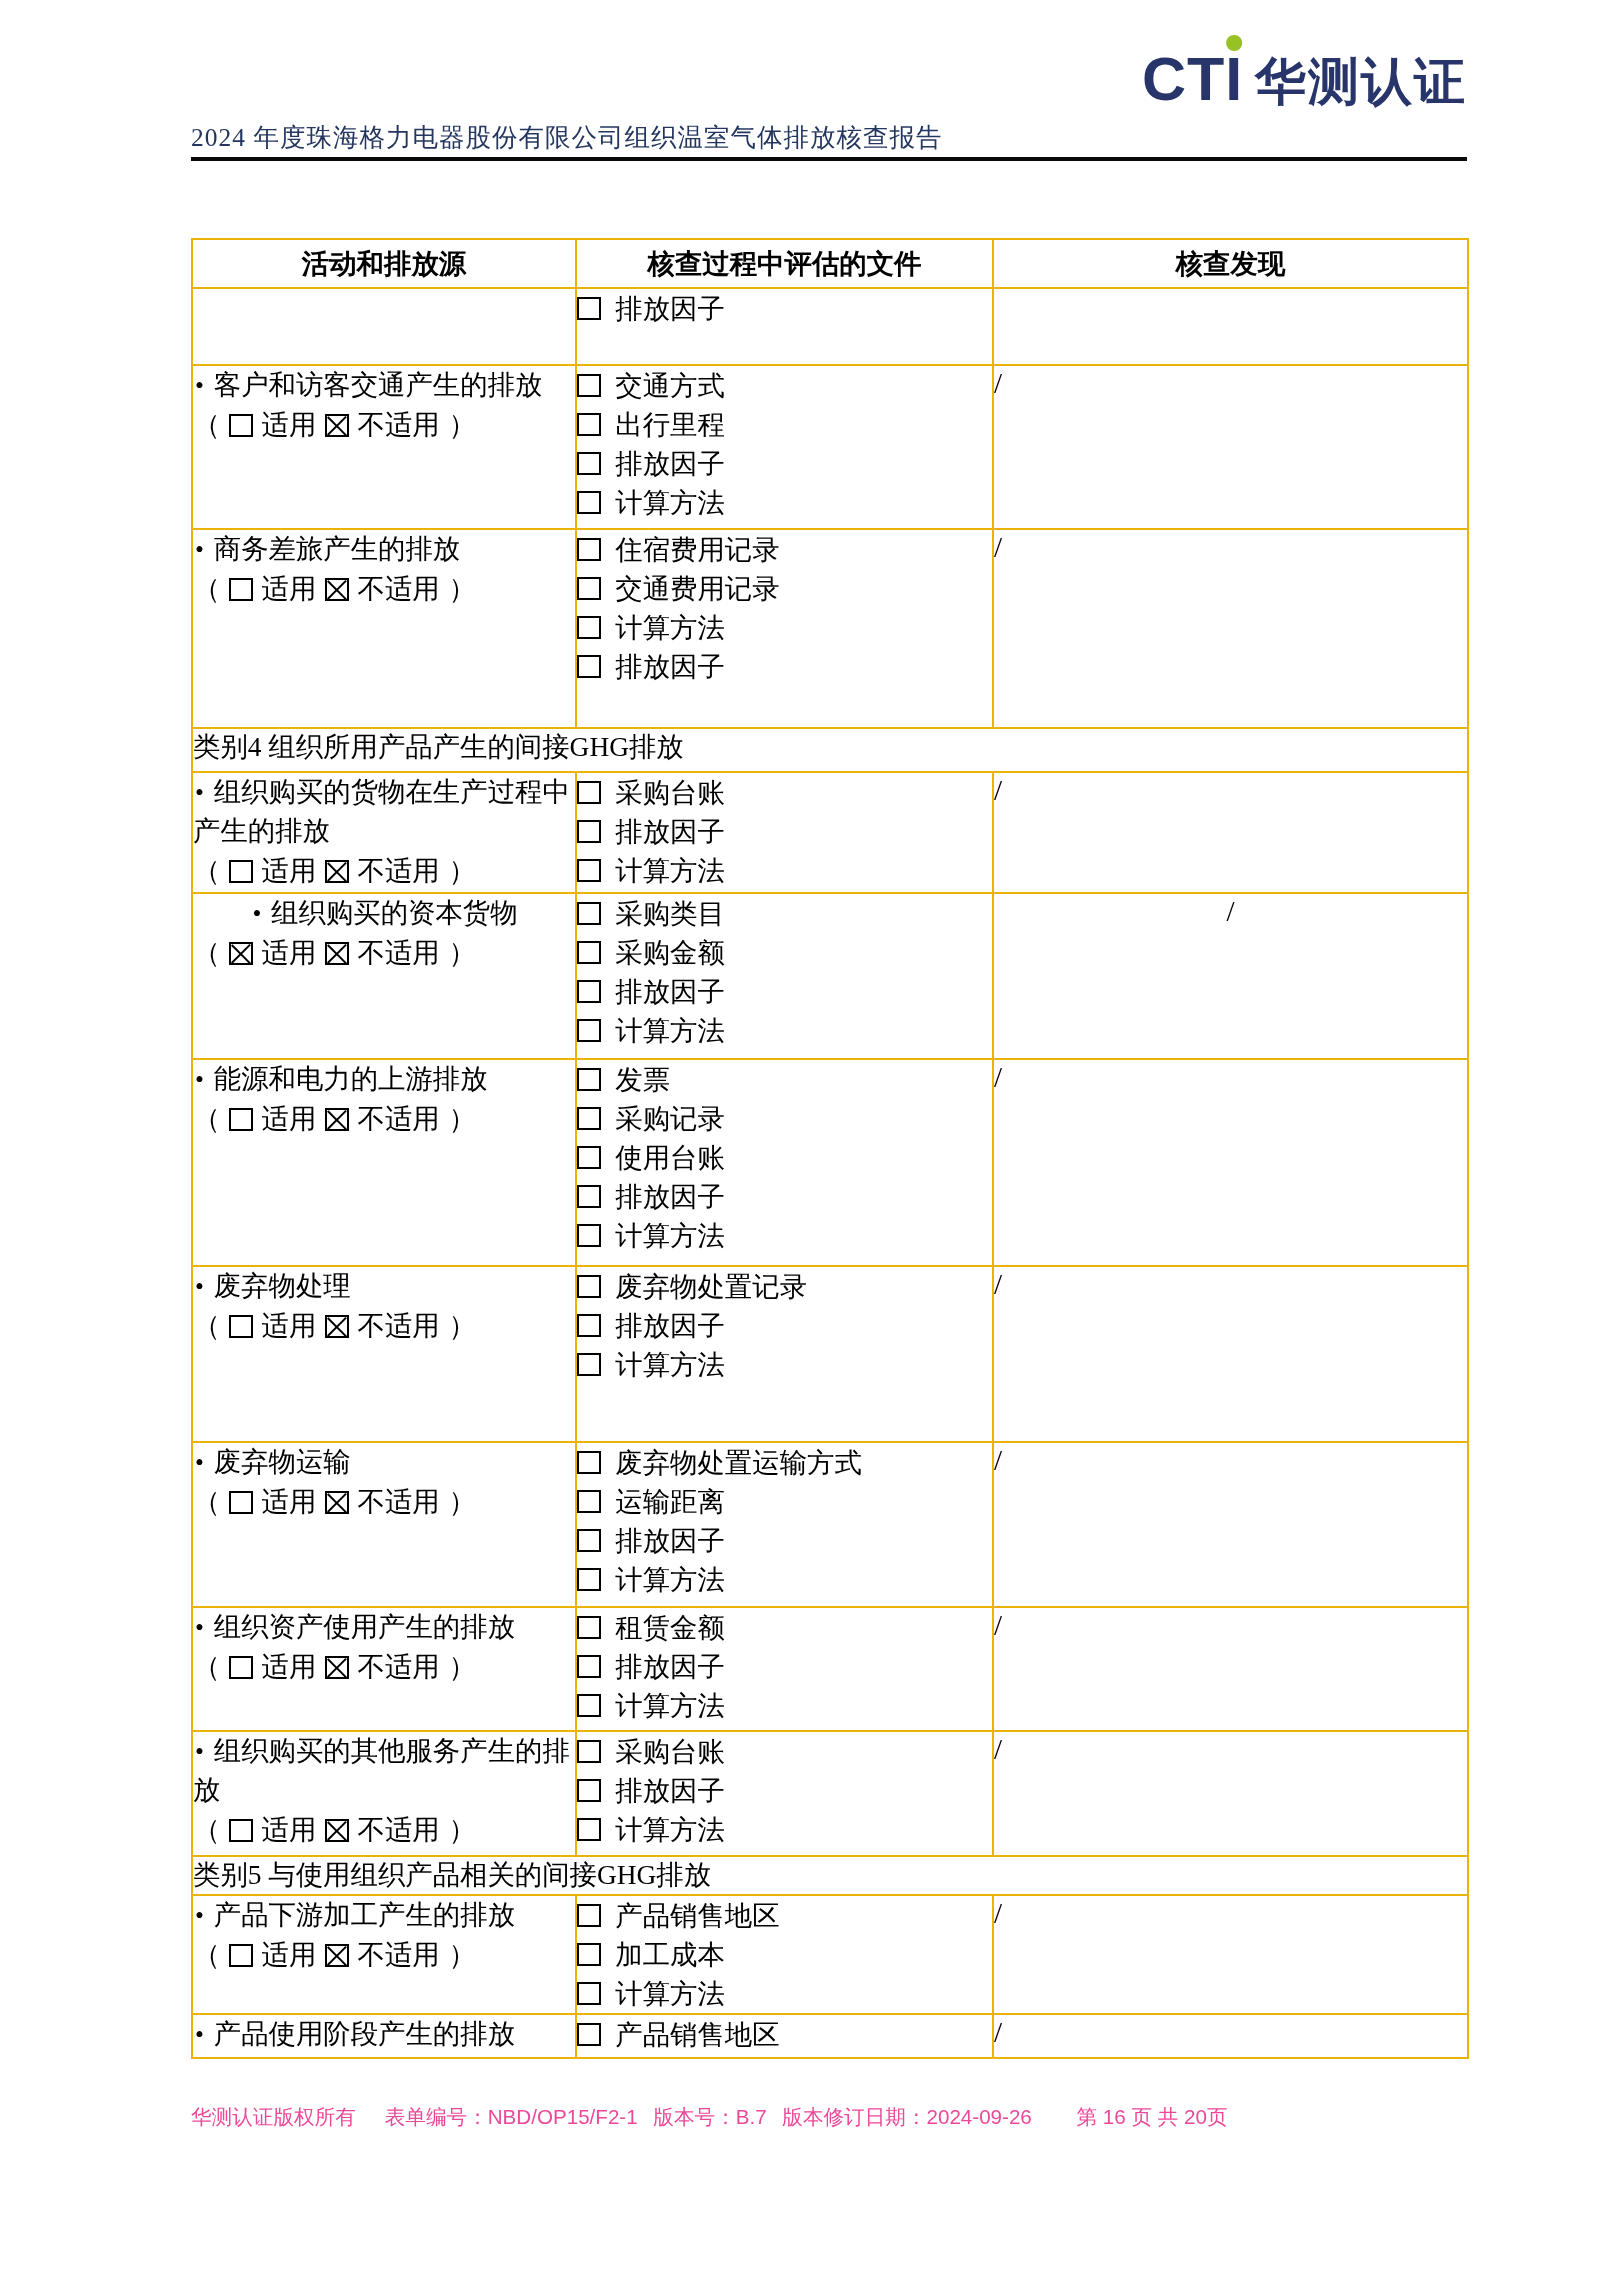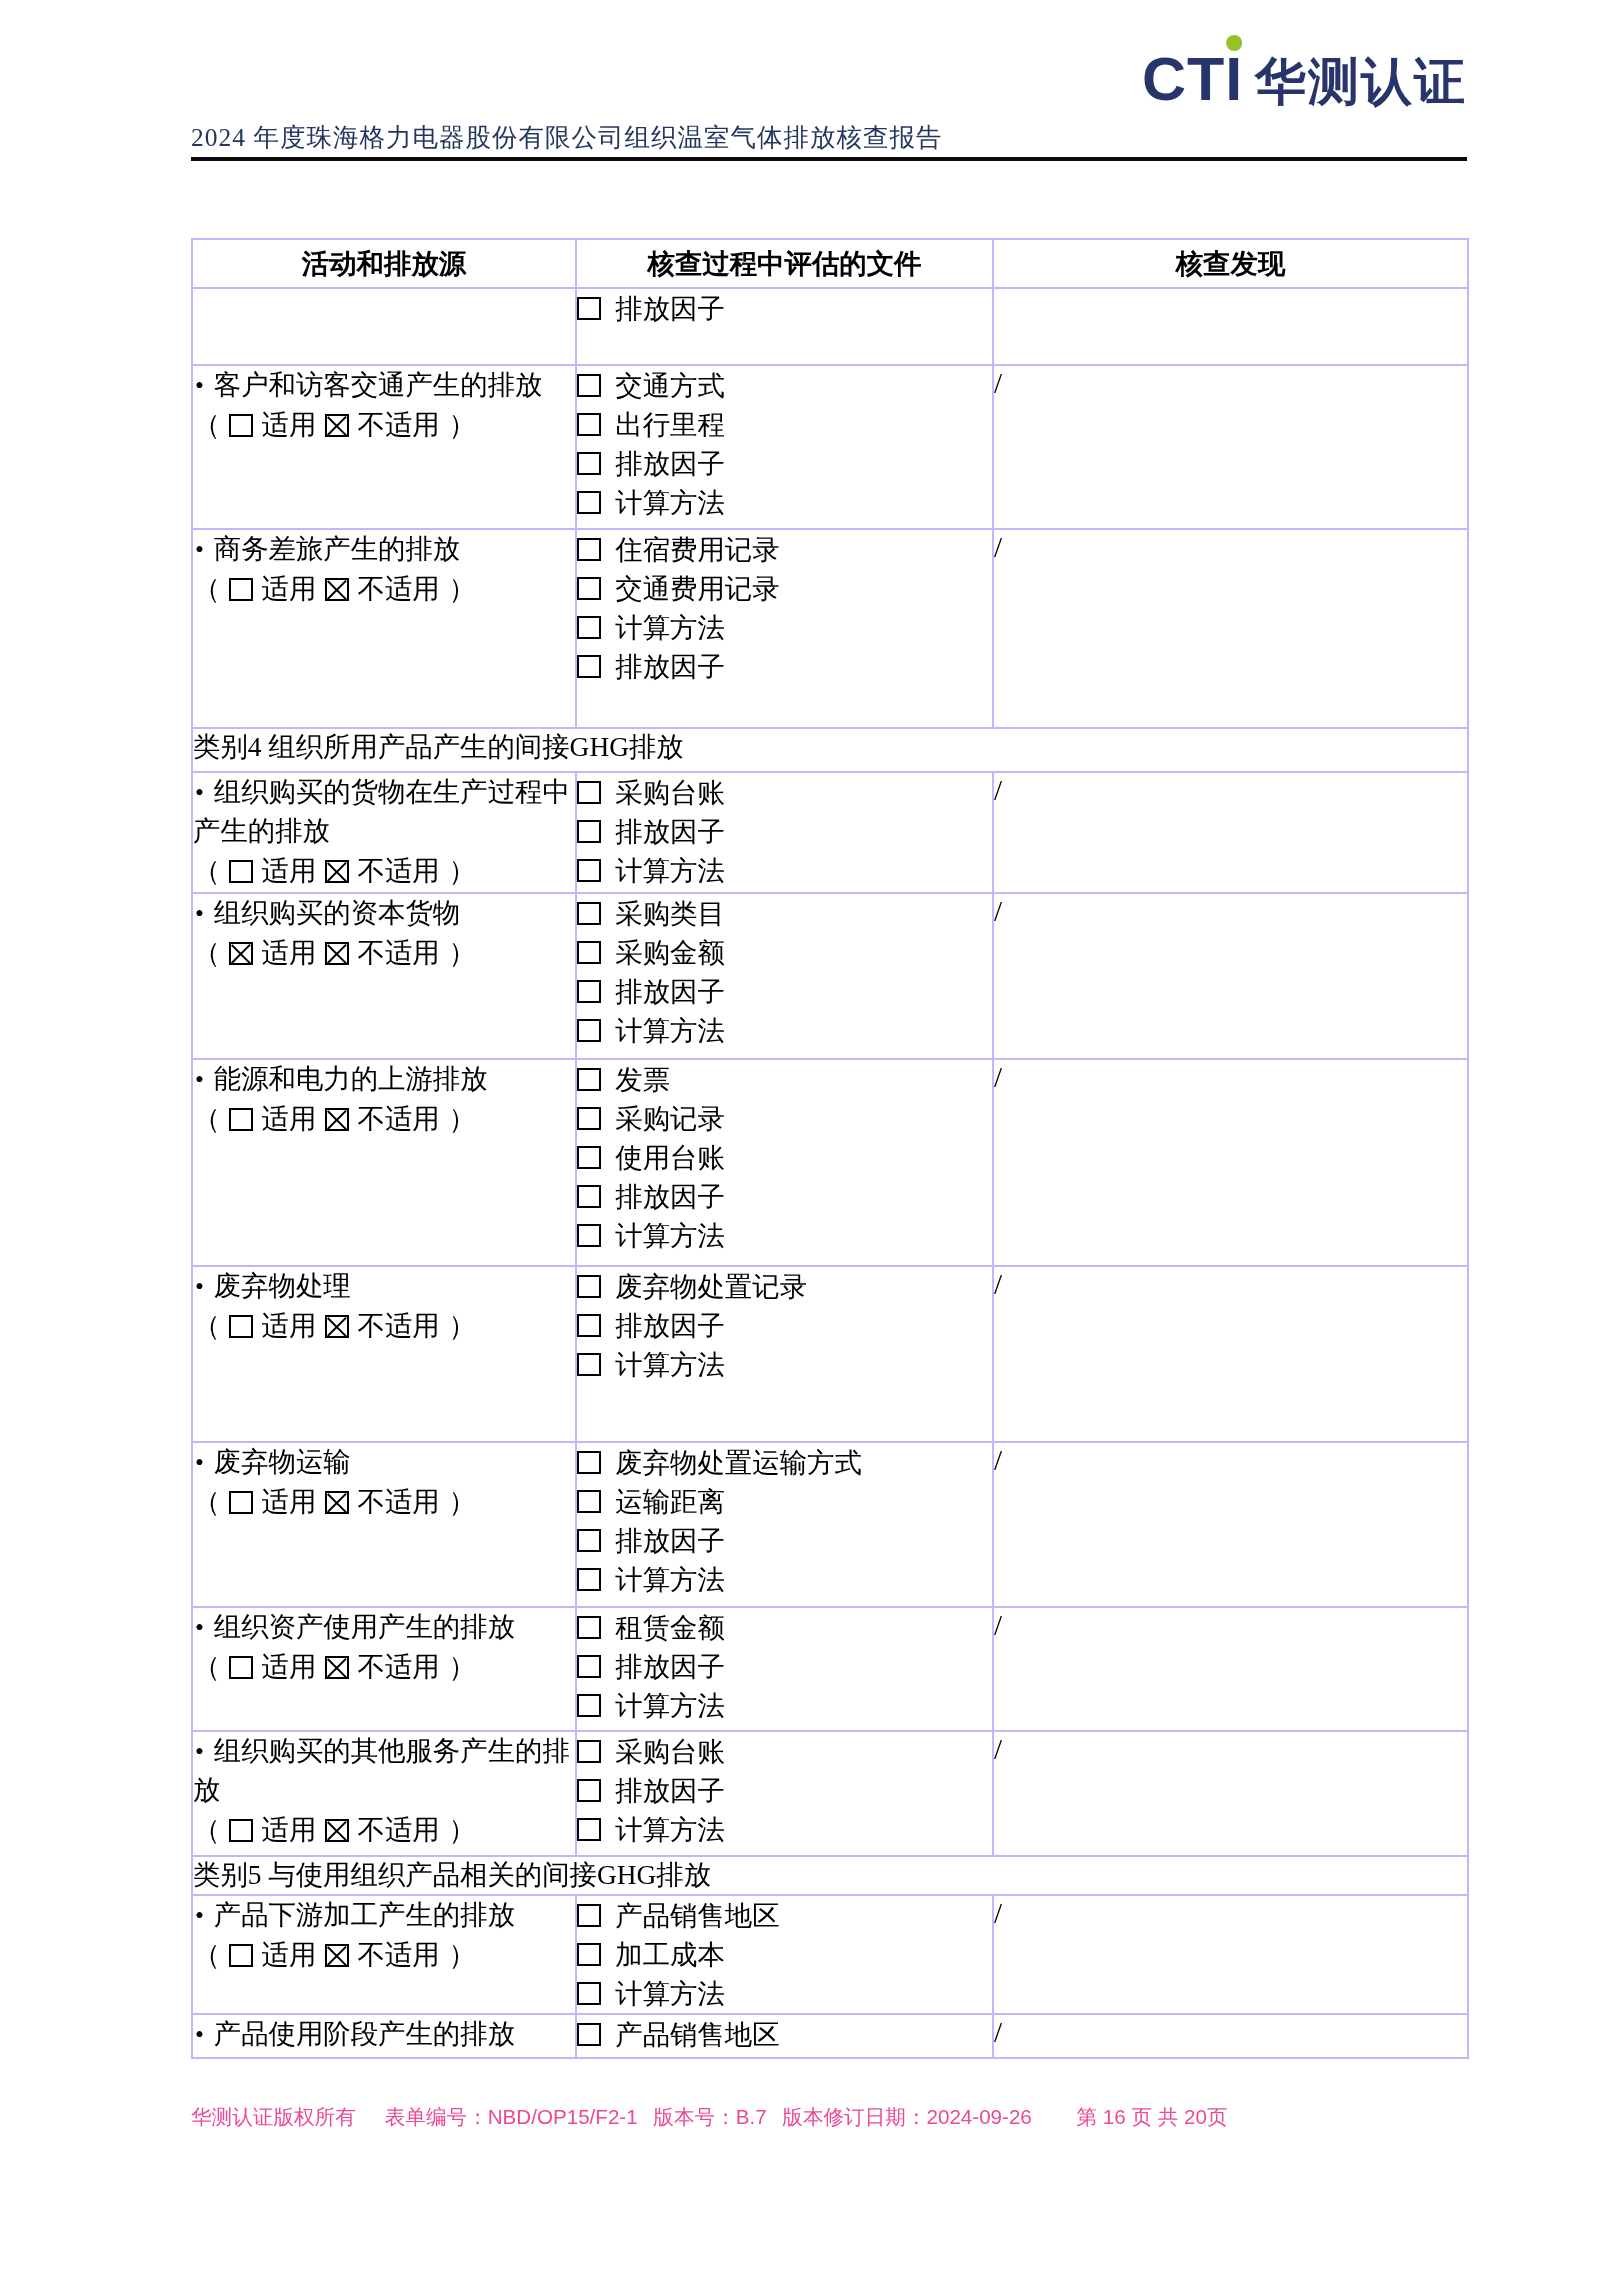--- a/index.html
+++ b/index.html
@@ -11,21 +11,21 @@
   .logo{position:absolute;top:51px;right:154px;display:flex;align-items:flex-end;gap:11.8px;}
   .logo-cti{font-family:"Liberation Sans","DejaVu Sans",sans-serif;font-weight:bold;font-size:61px;line-height:57px;color:#28356a;letter-spacing:1px;display:flex;}
   .logo-i{position:relative;display:inline-block;}
   .logo-dot{position:absolute;left:50%;top:-15.7px;transform:translateX(-50%);width:15.7px;height:15.7px;border-radius:50%;background:#97c226;}
   .logo-cn{font-family:"Liberation Sans","DejaVu Sans",sans-serif;font-weight:bold;font-size:51px;line-height:53px;color:#28356a;letter-spacing:2px;}
   .header-rule{position:absolute;left:191px;top:157px;width:1276px;height:3.9px;background:#0a0a0a;}
 
   
   table.vtable{position:absolute;left:191px;top:238px;width:1276px;border-collapse:collapse;table-layout:fixed;}
   table.vtable col.c1{width:384px;} table.vtable col.c2{width:417px;} table.vtable col.c3{width:475px;}
-  table.vtable th, table.vtable td{border:2px solid #c4b5fd;vertical-align:top;padding:0;font-size:27.4px;}
+  table.vtable th, table.vtable td{border:2px solid #eab308;vertical-align:top;padding:0;font-size:27.4px;}
   table.vtable th{font-weight:bold;text-align:center;vertical-align:middle;height:43px;padding:2px 0;}
   td.c-act{padding:7.8px 9.8px 3.9px 11.8px;}
   .act-line{line-height:39px;}
   .bullet{display:inline-block;margin:0 9.8px 0 2px;font-size:25.5px;}
   .appl{display:flex;align-items:center;gap:8.8px;line-height:39px;height:39px;margin-top:1px;}
   td.c-docs{padding:5.9px 7.8px 3.9px 12.7px;}
   .doc-line{display:flex;align-items:center;gap:14.7px;height:39px;}
   td.c-find{padding:7.8px 7.8px 3.9px 17.6px;}
   .finding{font-size:29px;line-height:35px;}
   td.section-cell{padding:2px 7.8px 2px 11.8px;line-height:37px;font-size:27.4px;vertical-align:middle;}
@@ -178,21 +178,21 @@
             </div>
             <div class="doc-line">
               <span class="cb"></span>
               <span>计算方法</span>
             </div>
           </td>
           <td class="c-find">
             <div class="finding">/</div>
           </td>
         </tr>
-        <tr style="height: 166px;">
+        <tr style="height: 166px; text-align: center;">
           <td class="c-act">
             <div class="act-line"><span class="bullet">•</span><span>组织购买的资本货物</span></div>
             <div class="appl">
               <span>（</span>
               <span class="cb checked"></span>
               <span>适用</span>
               <span class="cb checked"></span>
               <span>不适用</span>
               <span>）</span>
             </div>

